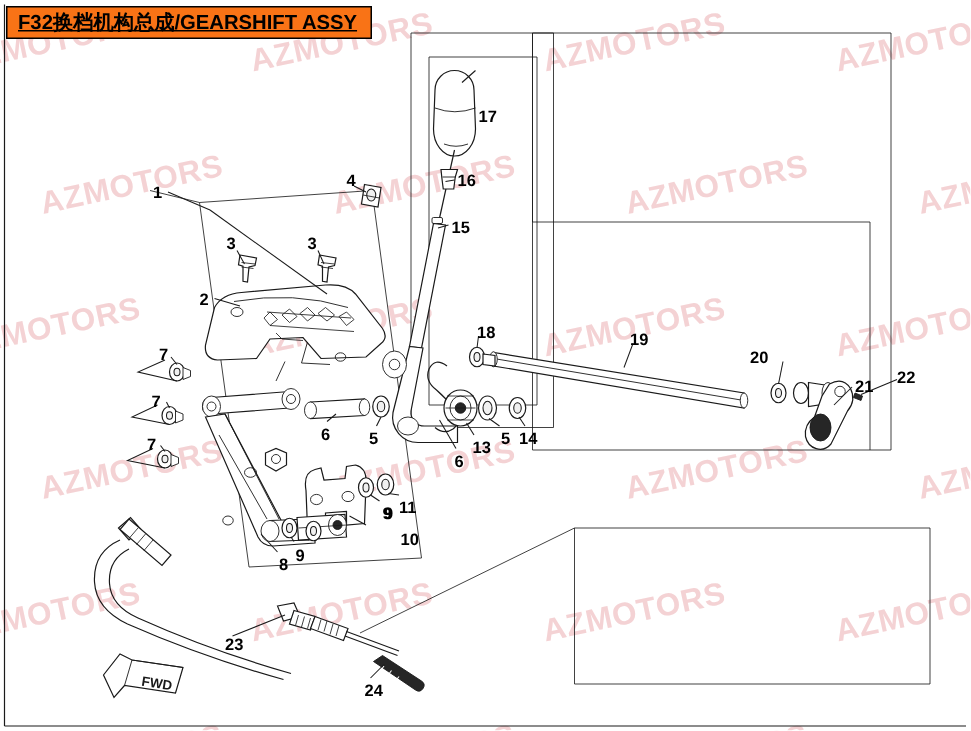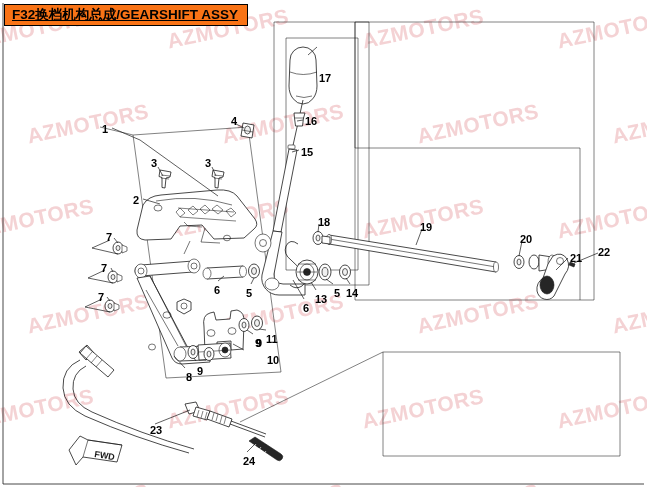--- a/index.html
+++ b/index.html
@@ -438,20 +438,20 @@
       <div class="callout" title="bell crank bracket" style="left: 239px; top: 355px; margin-left: 28px;">10</div>
       <div class="callout" title="washer outer" style="left: 266px; top: 334px;">11</div>
       <div class="callout" title="lever base" style="left: 303px; top: 303px;">6</div>
       <div class="callout" title="return spring" style="left: 315px; top: 294px;">13</div>
       <div class="callout" title="washer" style="left: 346px; top: 288px;">14</div>
       <div class="callout" title="shift rod" style="left: 301px; top: 147px;">15</div>
       <div class="callout" title="lock nut" style="left: 305px; top: 116px;">16</div>
       <div class="callout" title="shift knob" style="left: 319px; top: 41px; margin-top: 32px;">17</div>
       <div class="callout" title="washer on shaft" style="left: 318px; top: 217px; text-align: center;">18</div>
       <div class="callout" title="shift shaft / link rod" style="left: 420px; top: 222px;">19</div>
-      <div class="callout" title="washer" style="left: 520px; top: 234px; text-align: right;">20</div>
+      <div class="callout" title="washer" style="left: 500px; top: 234px; text-align: right;">20</div>
       <div class="callout" title="shift arm lever" style="left: 570px; top: 253px;">21</div>
       <div class="callout" title="cotter pin" style="left: 598px; top: 247px;">22</div>
       <div class="callout" title="shift cable assembly" style="left: 150px; top: 425px;">23</div>
       <div class="callout" title="cable end pin" style="left: 243px; top: 456px;">24</div>
     </div>
 
 </div>
 
 </body></html>

